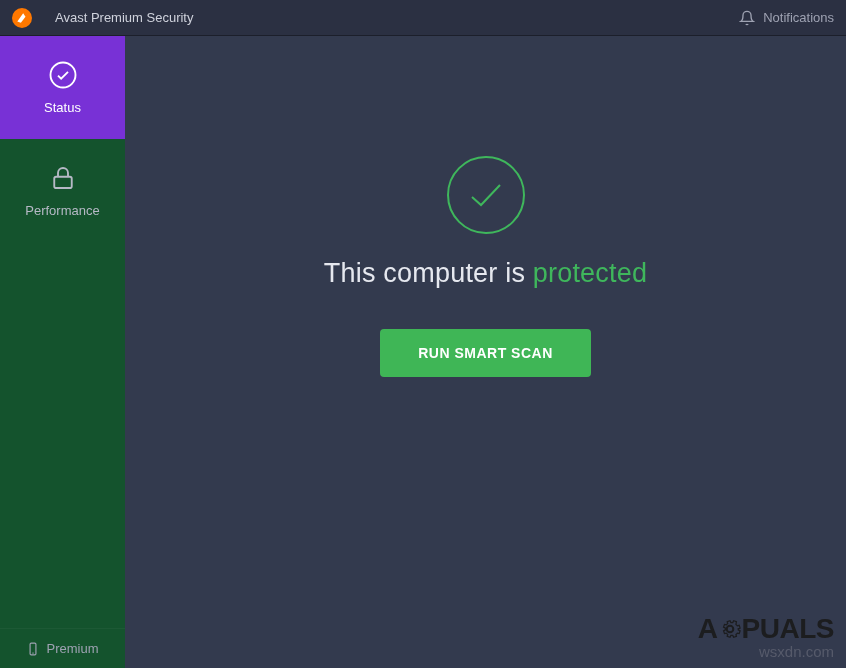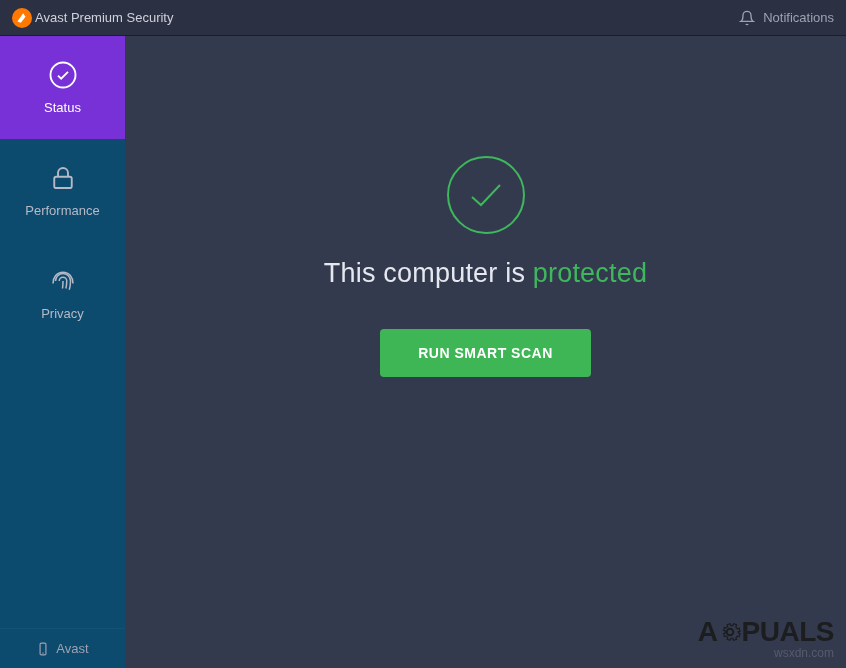--- a/index.html
+++ b/index.html
@@ -20,21 +20,21 @@
       background: #2b3042;
       border-bottom: 1px solid #1c1f2b;
       display: flex;
       align-items: center;
       padding: 0 12px;
       justify-content: space-between;
     }
     .titlebar-left {
       display: flex;
       align-items: center;
-      gap: 3px;
+      gap: 23px;
     }
     .logo-circle {
       width: 20px;
       height: 20px;
       border-radius: 50%;
       background: #FF7800;
       display: flex;
       align-items: center;
       justify-content: center;
       color: white;
@@ -58,21 +58,21 @@
       color: #9ea2b2;
       font-size: 13px;
       cursor: pointer;
     }
     .main-layout {
       display: flex;
       height: calc(100% - 36px);
     }
     .sidebar {
       width: 125px;
-      background: #0c4a6e;
+      background: #14532d;
       display: flex;
       flex-direction: column;
     }
     .sidebar-item {
       height: 103px;
       display: flex;
       flex-direction: column;
       align-items: center;
       justify-content: center;
       gap: 10px;
@@ -172,21 +172,21 @@
     }
     .watermark-brand .gear {
       width: 22px;
       height: 22px;
       display: inline-flex;
       align-items: center;
       justify-content: center;
       margin: 0 1px;
     }
     .watermark-url {
-      font-size: 12px;
+      font-size: 15px;
       color: #5a5e6e;
       margin-top: -2px;
     }
   </style>
 </head>
 <body>
 
 <div class="titlebar">
   <div class="titlebar-left">
     <div class="logo-circle">
@@ -217,39 +217,30 @@
     </div>
 
     <div class="sidebar-item">
       <svg width="30" height="30" viewBox="0 0 24 24" stroke-width="1.5">
         <rect x="5" y="11" width="14" height="9" rx="1.5"></rect>
         <path d="M8 11 V8 a4 4 0 0 1 8 0 v3"></path>
       </svg>
       <span>Performance</span>
     </div>
 
-    <div class="sidebar-item">
-      <svg width="30" height="30" viewBox="0 0 24 24" stroke-width="1.2">
-        <path d="M6 12a6 6 0 0 1 12 0c0 4-1 7-1 7"></path>
-        <path d="M9 12a3 3 0 0 1 6 0c0 3-.7 6-.7 6"></path>
-        <path d="M12 12c0 3-.4 6-.4 6"></path>
-        <path d="M4 14c0-5 3-9 8-9s8 4 8 9"></path>
-      </svg>
-      <span>Privacy</span>
-    </div>
 
 
     <div class="sidebar-spacer"></div>
 
     <div class="sidebar-footer">
       <svg width="14" height="14" viewBox="0 0 24 24" fill="none" stroke="#9ea2b2" stroke-width="2">
         <rect x="7" y="2" width="10" height="20" rx="2"></rect>
         <line x1="11" y1="19" x2="13" y2="19"></line>
       </svg>
-      <span>Avast</span>
+      <span>Premium</span>
     </div>
   </div>
 
   <div class="content">
     <div class="content-inner">
       <div class="status-circle">
         <svg viewBox="0 0 40 32">
           <path d="M6 18 L15 26 L34 6"></path>
         </svg>
       </div>

